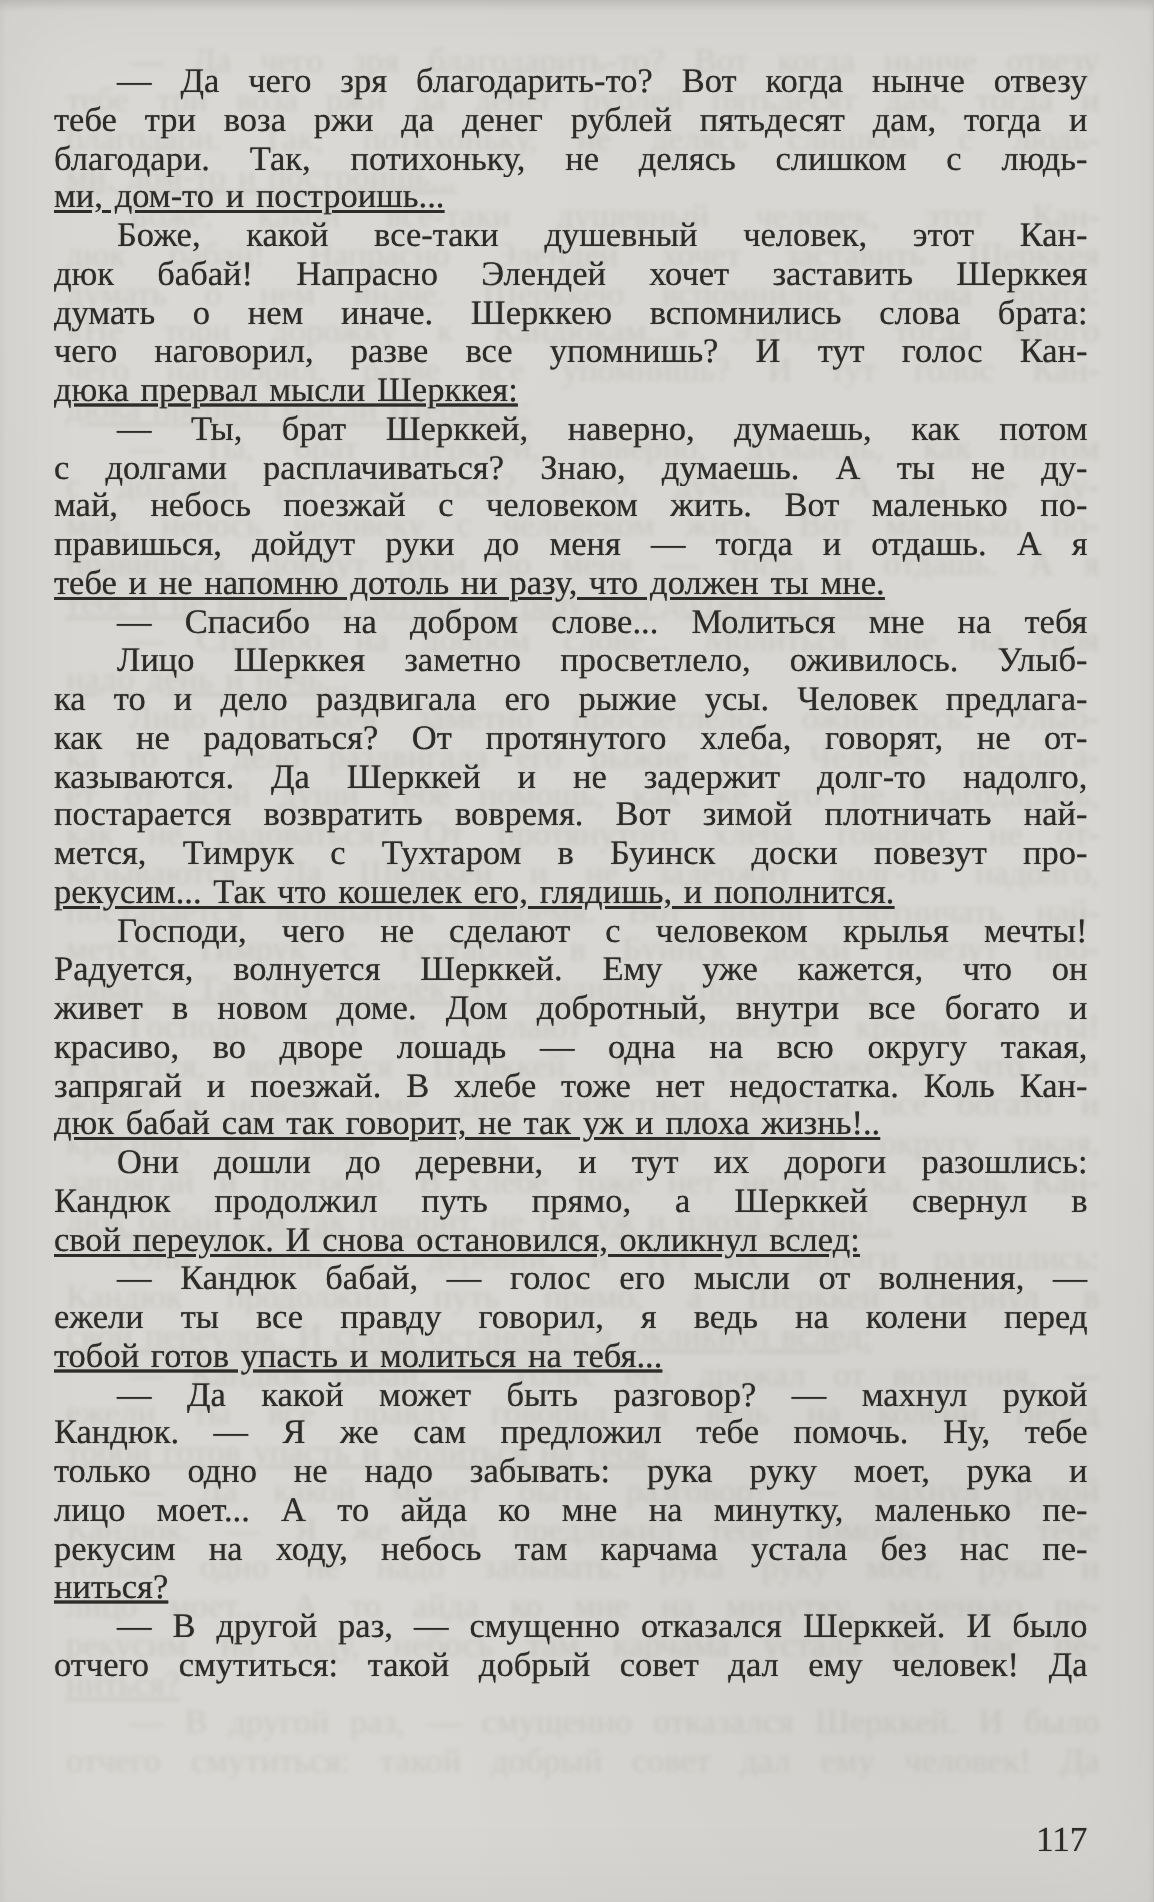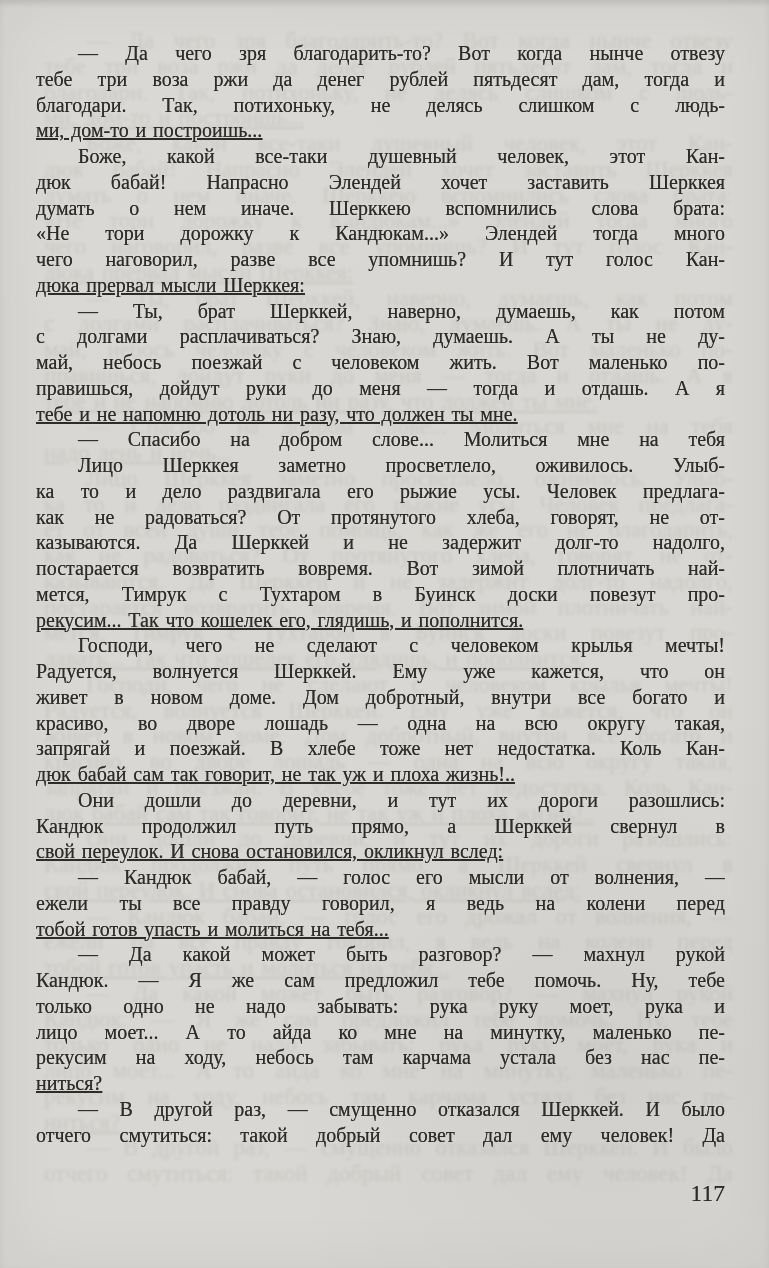--- a/index.html
+++ b/index.html
@@ -23,21 +23,21 @@
   }
   .page::after{ 
     content:"";position:absolute;left:0;top:0;right:0;height:8px;
     background:linear-gradient(rgba(0,0,0,0.05),transparent);
     pointer-events:none;
   }
   .text-column{
     position:absolute;
     left:36px;top:41px;width:689px;
     color:var(--ink);
-    font-size:20px;
+    font-size:23px;
     text-shadow:0 0 0.6px rgba(46,44,41,0.75);
     word-spacing:0.09em;
   }
   .ghost-layer{
     position:absolute;
     left:44px;top:28px;width:689px;
     color:var(--ghost);
     font-size:23px;
     opacity:0.17;
     filter:blur(1.4px);
@@ -50,21 +50,21 @@
     line-height:var(--pitch);
     text-align:justify;
     text-align-last:justify;
     overflow:hidden;
     white-space:nowrap;
   }
   .line.first{text-indent:42px;}
   .line.plast{text-align-last:left;text-decoration:underline;}
   .page-number{
     position:absolute;
-    top:1180px;right:44px;
+    top:1214px;right:44px;
     color:var(--ink);
     font-size:23.5px;
     line-height:26px;
     text-shadow:0 0 0.6px rgba(46,44,41,0.7);
   }
 </style>
 </head>
 <body>
 
 <div class="page">
@@ -139,21 +139,20 @@
       <div class="para">
         <div class="line first">— Да чего зря благодарить-то? Вот когда нынче отвезу</div>
         <div class="line">тебе три воза ржи да денег рублей пятьдесят дам, тогда и</div>
         <div class="line">благодари. Так, потихоньку, не делясь слишком с людь-</div>
         <div class="line plast">ми, дом-то и построишь...</div>
       </div>
       <div class="para">
         <div class="line first">Боже, какой все-таки душевный человек, этот Кан-</div>
         <div class="line">дюк бабай! Напрасно Элендей хочет заставить Шерккея</div>
         <div class="line">думать о нем иначе. Шерккею вспомнились слова брата:</div>
-        <div class="line">«Не тори дорожку к Кандюкам...» Элендей тогда много</div>
         <div class="line">чего наговорил, разве все упомнишь? И тут голос Кан-</div>
         <div class="line plast">дюка прервал мысли Шерккея:</div>
       </div>
       <div class="para">
         <div class="line first">— Ты, брат Шерккей, наверно, думаешь, как потом</div>
         <div class="line">с долгами расплачиваться? Знаю, думаешь. А ты не ду-</div>
         <div class="line">май, небось поезжай с человеком жить. Вот маленько по-</div>
         <div class="line">правишься, дойдут руки до меня — тогда и отдашь. А я</div>
         <div class="line plast">тебе и не напомню дотоль ни разу, что должен ты мне.</div>
       </div>

